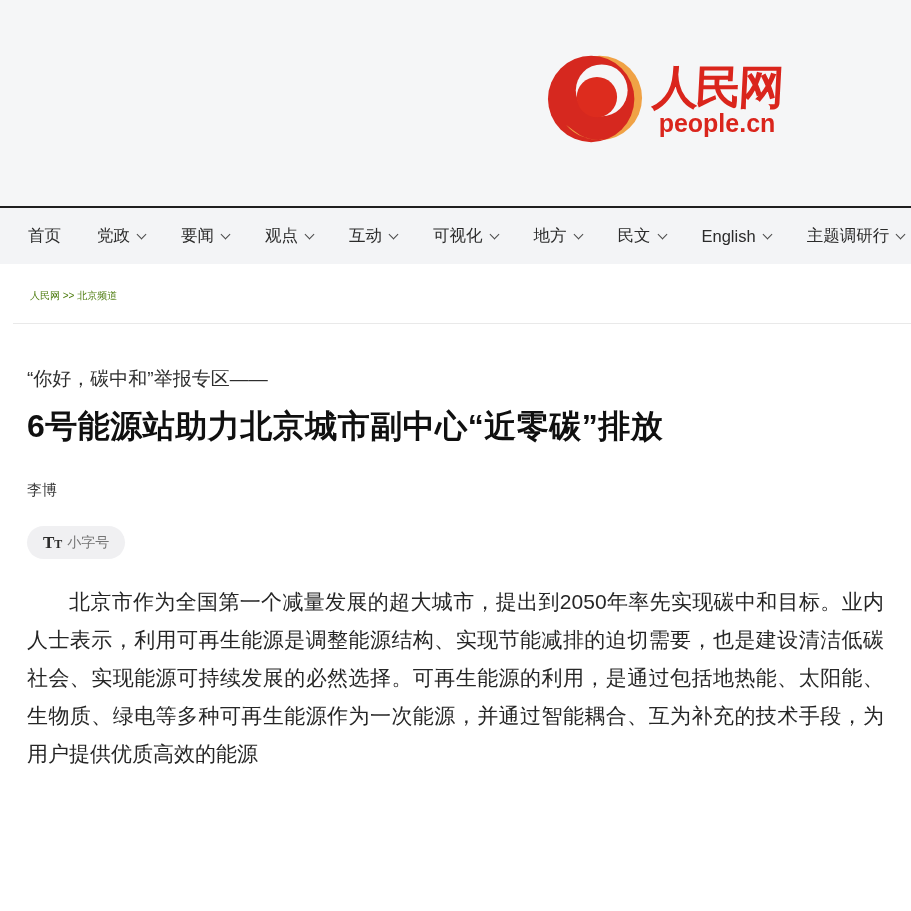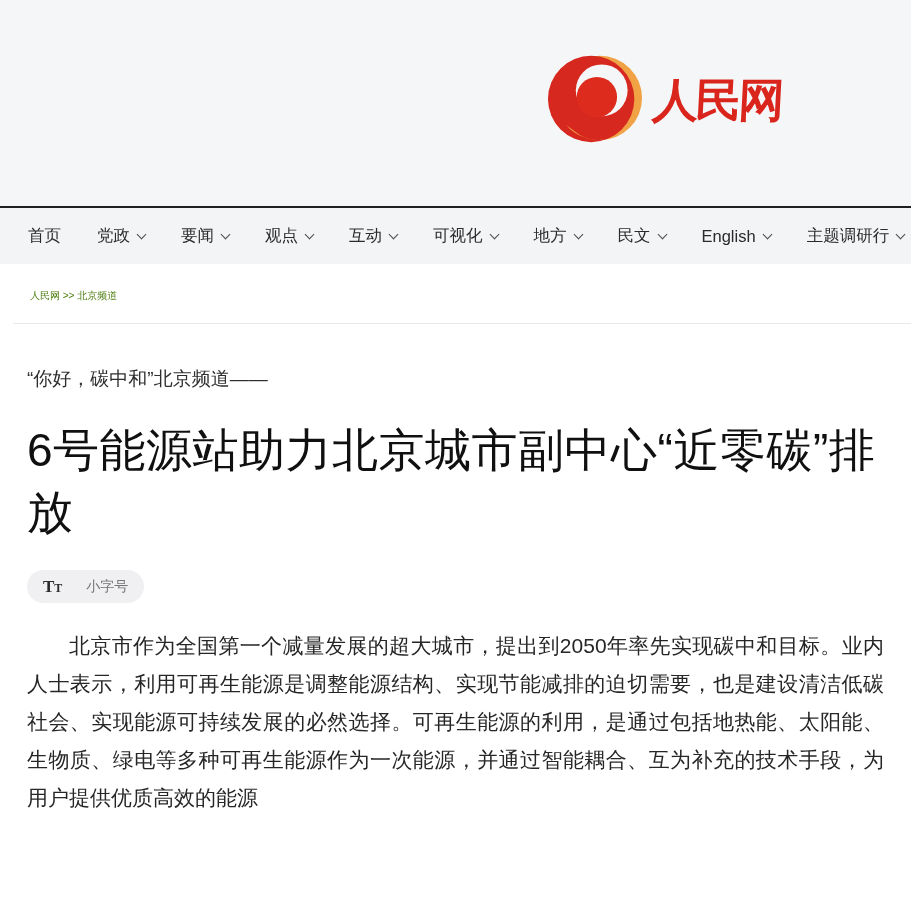--- a/index.html
+++ b/index.html
@@ -19,26 +19,26 @@
   
   .nav { height:56px; background:#f3f4f6; display:flex; align-items:center; padding-left:28px; column-gap:36px; white-space:nowrap; overflow:hidden; }
   .nav-item { font-size:16.5px; color:#2b2b2b; display:flex; align-items:center; cursor:pointer; }
   .chev { display:inline-block; width:7px; height:7px; border-right:1.5px solid #4a4a4a; border-bottom:1.5px solid #4a4a4a; transform:rotate(45deg); margin-left:8px; margin-top:-4px; }
   
   .breadcrumb { padding:25px 0 20px 30px; font-size:10px; color:#4d7c0f; cursor:pointer; }
   .thin-rule { height:1px; background:#e9e9e9; margin-left:13px; }
   
   .article { padding:0 27px; }
   .kicker { padding-top:42px; font-size:19px; color:#2e2e2e; }
-  .title { margin-top:28px; font-size:46px; font-weight:400; color:#101010; letter-spacing:0.5px; }
+  .title { margin-top:13px; font-size:32px; font-weight:700; color:#101010; letter-spacing:0.5px; }
   .author { margin-top:32px; font-size:15px; color:#3c3c3c; }
   .meta-row { margin-top:26px; display:flex; align-items:center; justify-content:space-between; }
   .meta { font-size:15px; color:#8f8f8f; display:flex; align-items:center; }
   .meta .sep { margin:0 9px; color:#b5b5b5; }
-  .size-pill { background:#f0f0f2; border:none; border-radius:17px; height:33px; padding:0 16px; display:flex; align-items:center; gap:24px; cursor:pointer; font-family:"Liberation Sans",sans-serif; }
+  .size-pill { background:#f0f0f2; border:none; border-radius:17px; height:33px; padding:0 16px; display:flex; align-items:center; gap:5px; cursor:pointer; font-family:"Liberation Sans",sans-serif; }
   .tt-icon { font-family:"Liberation Serif", serif; font-weight:700; color:#2b2b2b; line-height:1; }
   .tt-big { font-size:17px; }
   .tt-small { font-size:12px; }
   .size-label { font-size:14px; color:#737373; }
   .content { margin-top:24px; }
   .content p { font-size:21px; line-height:38px; color:#262626; text-indent:2em; margin-bottom:27px; text-align:justify; }
 </style>
 </head>
 <body>
 
@@ -48,20 +48,21 @@
       <svg viewBox="0 0 100 100" width="96" height="96" aria-hidden="true">
         <circle cx="55" cy="50" r="44" fill="#f0a245"></circle>
         <circle cx="46" cy="51" r="45" fill="#d6281f"></circle>
         <circle cx="57" cy="42" r="27" fill="#f5f6f7"></circle>
         <circle cx="52" cy="49" r="21" fill="#dd2c1e"></circle>
         <path d="M20 78 A44 44 0 0 0 60 93 A40 40 0 0 1 28 84 Z" fill="#f0a245"></path>
       </svg>
     </span>
     <span class="logo-text">
       <div class="logo-cn">人民网</div>
+      <div class="logo-en">people.cn</div>
     </span>
   </div>
 </header>
 
 <div class="dark-rule"></div>
 
 <nav class="nav">
   <span class="nav-item">
       <span>首页</span>
     </span>
@@ -103,22 +104,23 @@
     </span>
   <span class="nav-item">
       <span>举报专区</span>
     </span>
 </nav>
 
 <div class="breadcrumb">人民网 &gt;&gt; 北京频道</div>
 <div class="thin-rule"></div>
 
 <main class="article">
-  <div class="kicker">“你好，碳中和”北京频道——</div>
+  <div class="kicker">“你好，碳中和”举报专区——</div>
   <h1 class="title">6号能源站助力北京城市副中心“近零碳”排放</h1>
+  <div class="author">李博</div>
 
   <div class="meta-row">
     <button class="size-pill">
       <span class="tt-icon"><span class="tt-big">T</span><span class="tt-small">T</span></span>
       <span class="size-label">小字号</span>
     </button>
   </div>
 
   <div class="content">
     <p>北京市作为全国第一个减量发展的超大城市，提出到2050年率先实现碳中和目标。业内人士表示，利用可再生能源是调整能源结构、实现节能减排的迫切需要，也是建设清洁低碳社会、实现能源可持续发展的必然选择。可再生能源的利用，是通过包括地热能、太阳能、生物质、绿电等多种可再生能源作为一次能源，并通过智能耦合、互为补充的技术手段，为用户提供优质高效的能源</p>

